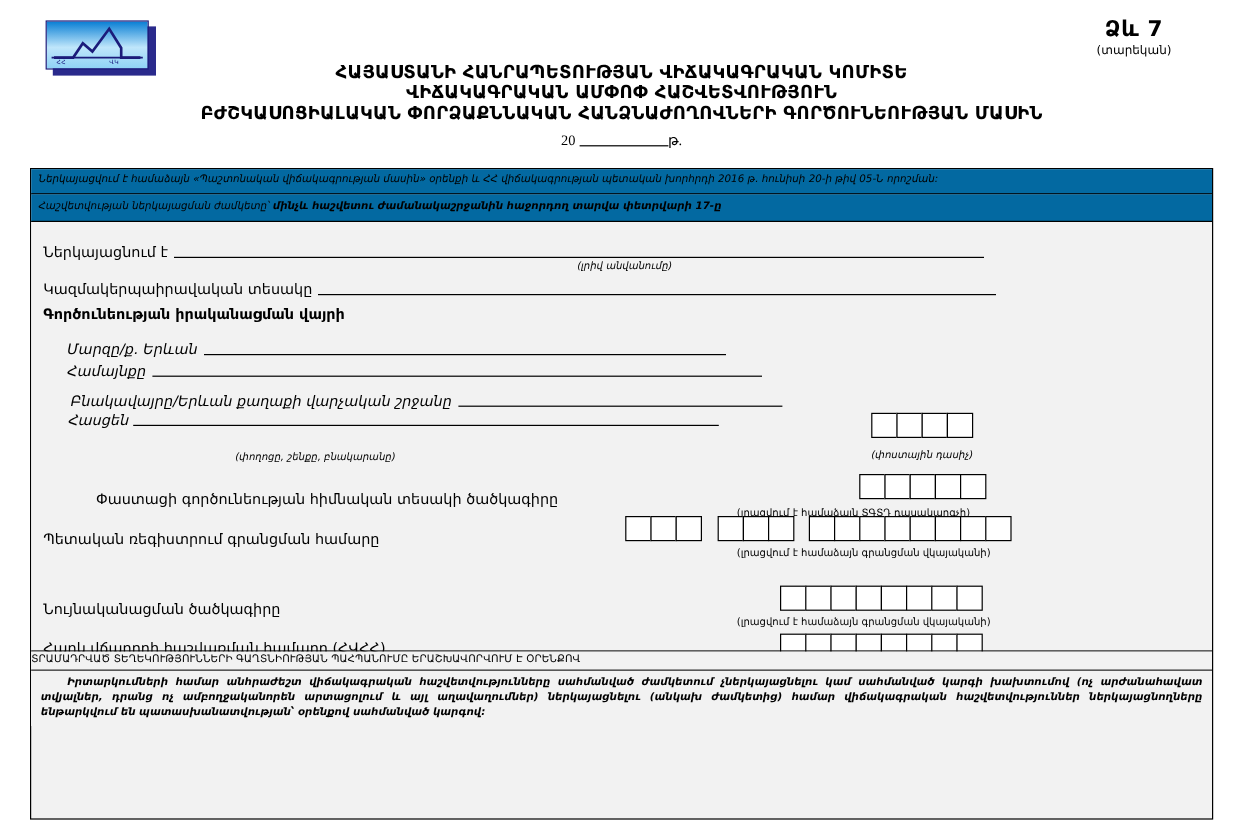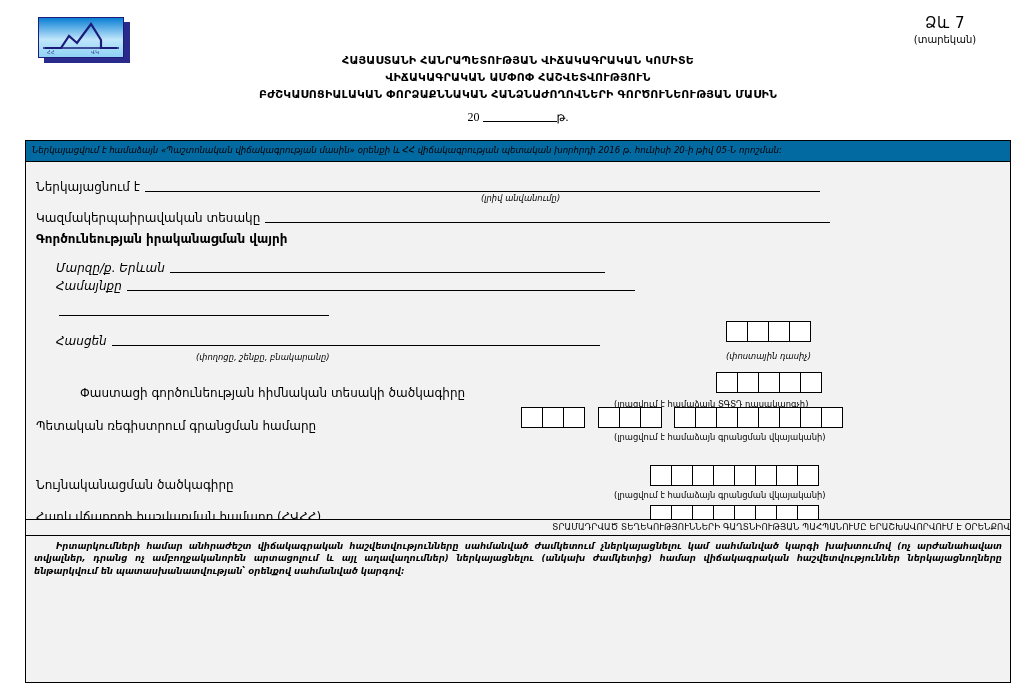--- a/index.html
+++ b/index.html
@@ -57,38 +57,38 @@
   }
 
   .form-no {
     position: absolute;
     right: 16px;
     top: 14px;
     text-align: center;
     width: 150px;
   }
   .form-no .big {
-    font-size: 15px;
-    font-weight: normal;
+    font-size: 18px;
+    font-weight: bold;
     letter-spacing: .5px;
   }
   .form-no .small {
     font-size: 10px;
     margin-top: 2px;
   }
 
   .titles {
     position: absolute;
     left: 0;
     right: 0;
     top: 52px;
     text-align: center;
   }
   .titles .tline {
-    font-size: 11px;
+    font-size: 15px;
     font-weight: bold;
     letter-spacing: .2px;
     line-height: 17px;
     white-space: nowrap;
   }
   .yearline {
     margin-top: 6px;
     font-size: 12px;
     font-family: "Liberation Serif", serif;
   }
@@ -174,21 +174,21 @@
 
   
   .banner {
     position: absolute;
     left: 0;
     right: 0;
     bottom: 0;
     border-top: 1px solid #000;
   }
   .banner .strip {
-    text-align: right;
+    text-align: left;
     font-size: 8.6px;
     padding: 2px 0 3px 0;
     border-bottom: 1px solid #000;
     background: #f2f2f2;
     letter-spacing: .1px;
   }
   .banner .para {
     padding: 4px 8px 5px 8px;
     font-size: 8.6px;
     font-style: italic;
@@ -229,20 +229,23 @@
       <span>20</span>
       <span class="blank"></span><span>թ.</span>
     </div>
   </div>
 </div>
 
 <div class="sheet">
 
   <div class="notebar">Ներկայացվում է համաձայն «Պաշտոնական վիճակագրության մասին» օրենքի և ՀՀ վիճակագրության պետական խորհրդի 2016 թ. հունիսի 20-ի թիվ 05-Ն որոշման:</div>
 
+  <div class="notebar second">
+    <span>Հաշվետվության ներկայացման ժամկետը՝ </span><b>մինչև հաշվետու ժամանակաշրջանին հաջորդող տարվա փետրվարի 17-ը</b>
+  </div>
 
   <div class="body">
 
     <div class="row" style="left:10px; top:14px;">
       <span class="lbl">Ներկայացնում է</span>
       <span class="rule" style="width:675px;"></span>
     </div>
     <div class="hint" style="left:455px; top:31px;">(լրիվ անվանումը)</div>
 
     <div class="row" style="left:10px; top:45px;">
@@ -258,24 +261,25 @@
       <span class="lbl ital">Համայնքը</span>
       <span class="rule" style="width:508px;"></span>
     </div>
 
     <div class="row" style="left:30px; top:95px;">
       <span class="lbl ital">Մարզը/ք. Երևան</span>
       <span class="rule" style="width:435px;"></span>
     </div>
 
     <div class="row" style="left:33px; top:138px;">
+      <span class="lbl ital">Բնակավայրը/Երևան քաղաքի վարչական շրջանը</span>
       <span class="rule" style="width:270px;"></span>
     </div>
 
-    <div class="row" style="left:30px; top:168px;">
+    <div class="row" style="left:30px; top:156px;font-family:Liberation Serif, serif;">
       <span class="lbl ital">Հասցեն</span>
       <span class="rule" style="width:488px;"></span>
     </div>
     <div class="hint" style="left:170px; top:190px;">(փողոցը, շենքը, բնակարանը)</div>
 
     <div class="boxes" style="left:700px; top:159px;">
       <div class="cell"></div>
       <div class="cell"></div>
       <div class="cell"></div>
       <div class="cell"></div>

